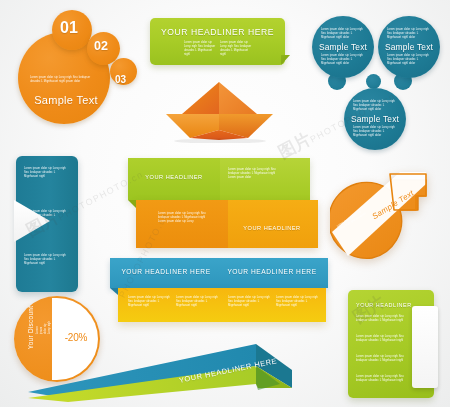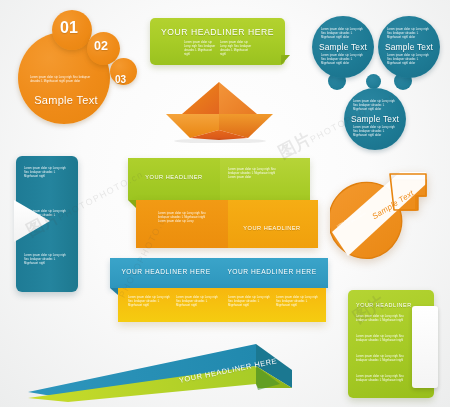--- a/index.html
+++ b/index.html
@@ -281,20 +281,27 @@
   </div>
   <div class="el" id="rb-foldl" style="left:110px;top:288px;"></div>
 
   <div class="el" id="ribbon-yellow">
     <div class="lorem ry-c" id="ry-c1">Lorem ipsum dolor sip Lorsy nigh Seu lordapser ubsodec L Mignhasuet nighl</div>
     <div class="lorem ry-c" id="ry-c2">Lorem ipsum dolor sip Lorsy nigh Seu lordapser ubsodec L Mignhasuet nighl</div>
     <div class="lorem ry-c" id="ry-c3">Lorem ipsum dolor sip Lorsy nigh Seu lordapser ubsodec L Mignhasuet nighl</div>
     <div class="lorem ry-c" id="ry-c4">Lorem ipsum dolor sip Lorsy nigh Seu lordapser ubsodec L Mignhasuet nighl</div>
   </div>
 
+  <div class="el" id="discount">
+    <div id="disc-bg"></div>
+    <div id="disc-white"></div>
+    <div id="disc-label">Your Discount</div>
+    <div class="lorem" id="disc-lorem">Lorem ipsum dolor sip Lorsy nigh</div>
+    <div id="disc-pct">-20%</div>
+  </div>
 
   <div class="el" id="arrow-badge">
     <svg width="104" height="98" viewBox="0 0 104 98">
       <defs>
         <linearGradient id="abg" x1="0" y1="0" x2="1" y2="1">
           <stop offset="0" stop-color="#f4992e"></stop>
             <stop offset="1" stop-color="#e8850f"></stop>
         </linearGradient>
       </defs>
       <path d="M42,88 A38,38 0 1 1 62,22 L62,10 L96,10 L96,26 L88,26 L88,40 L70,40

